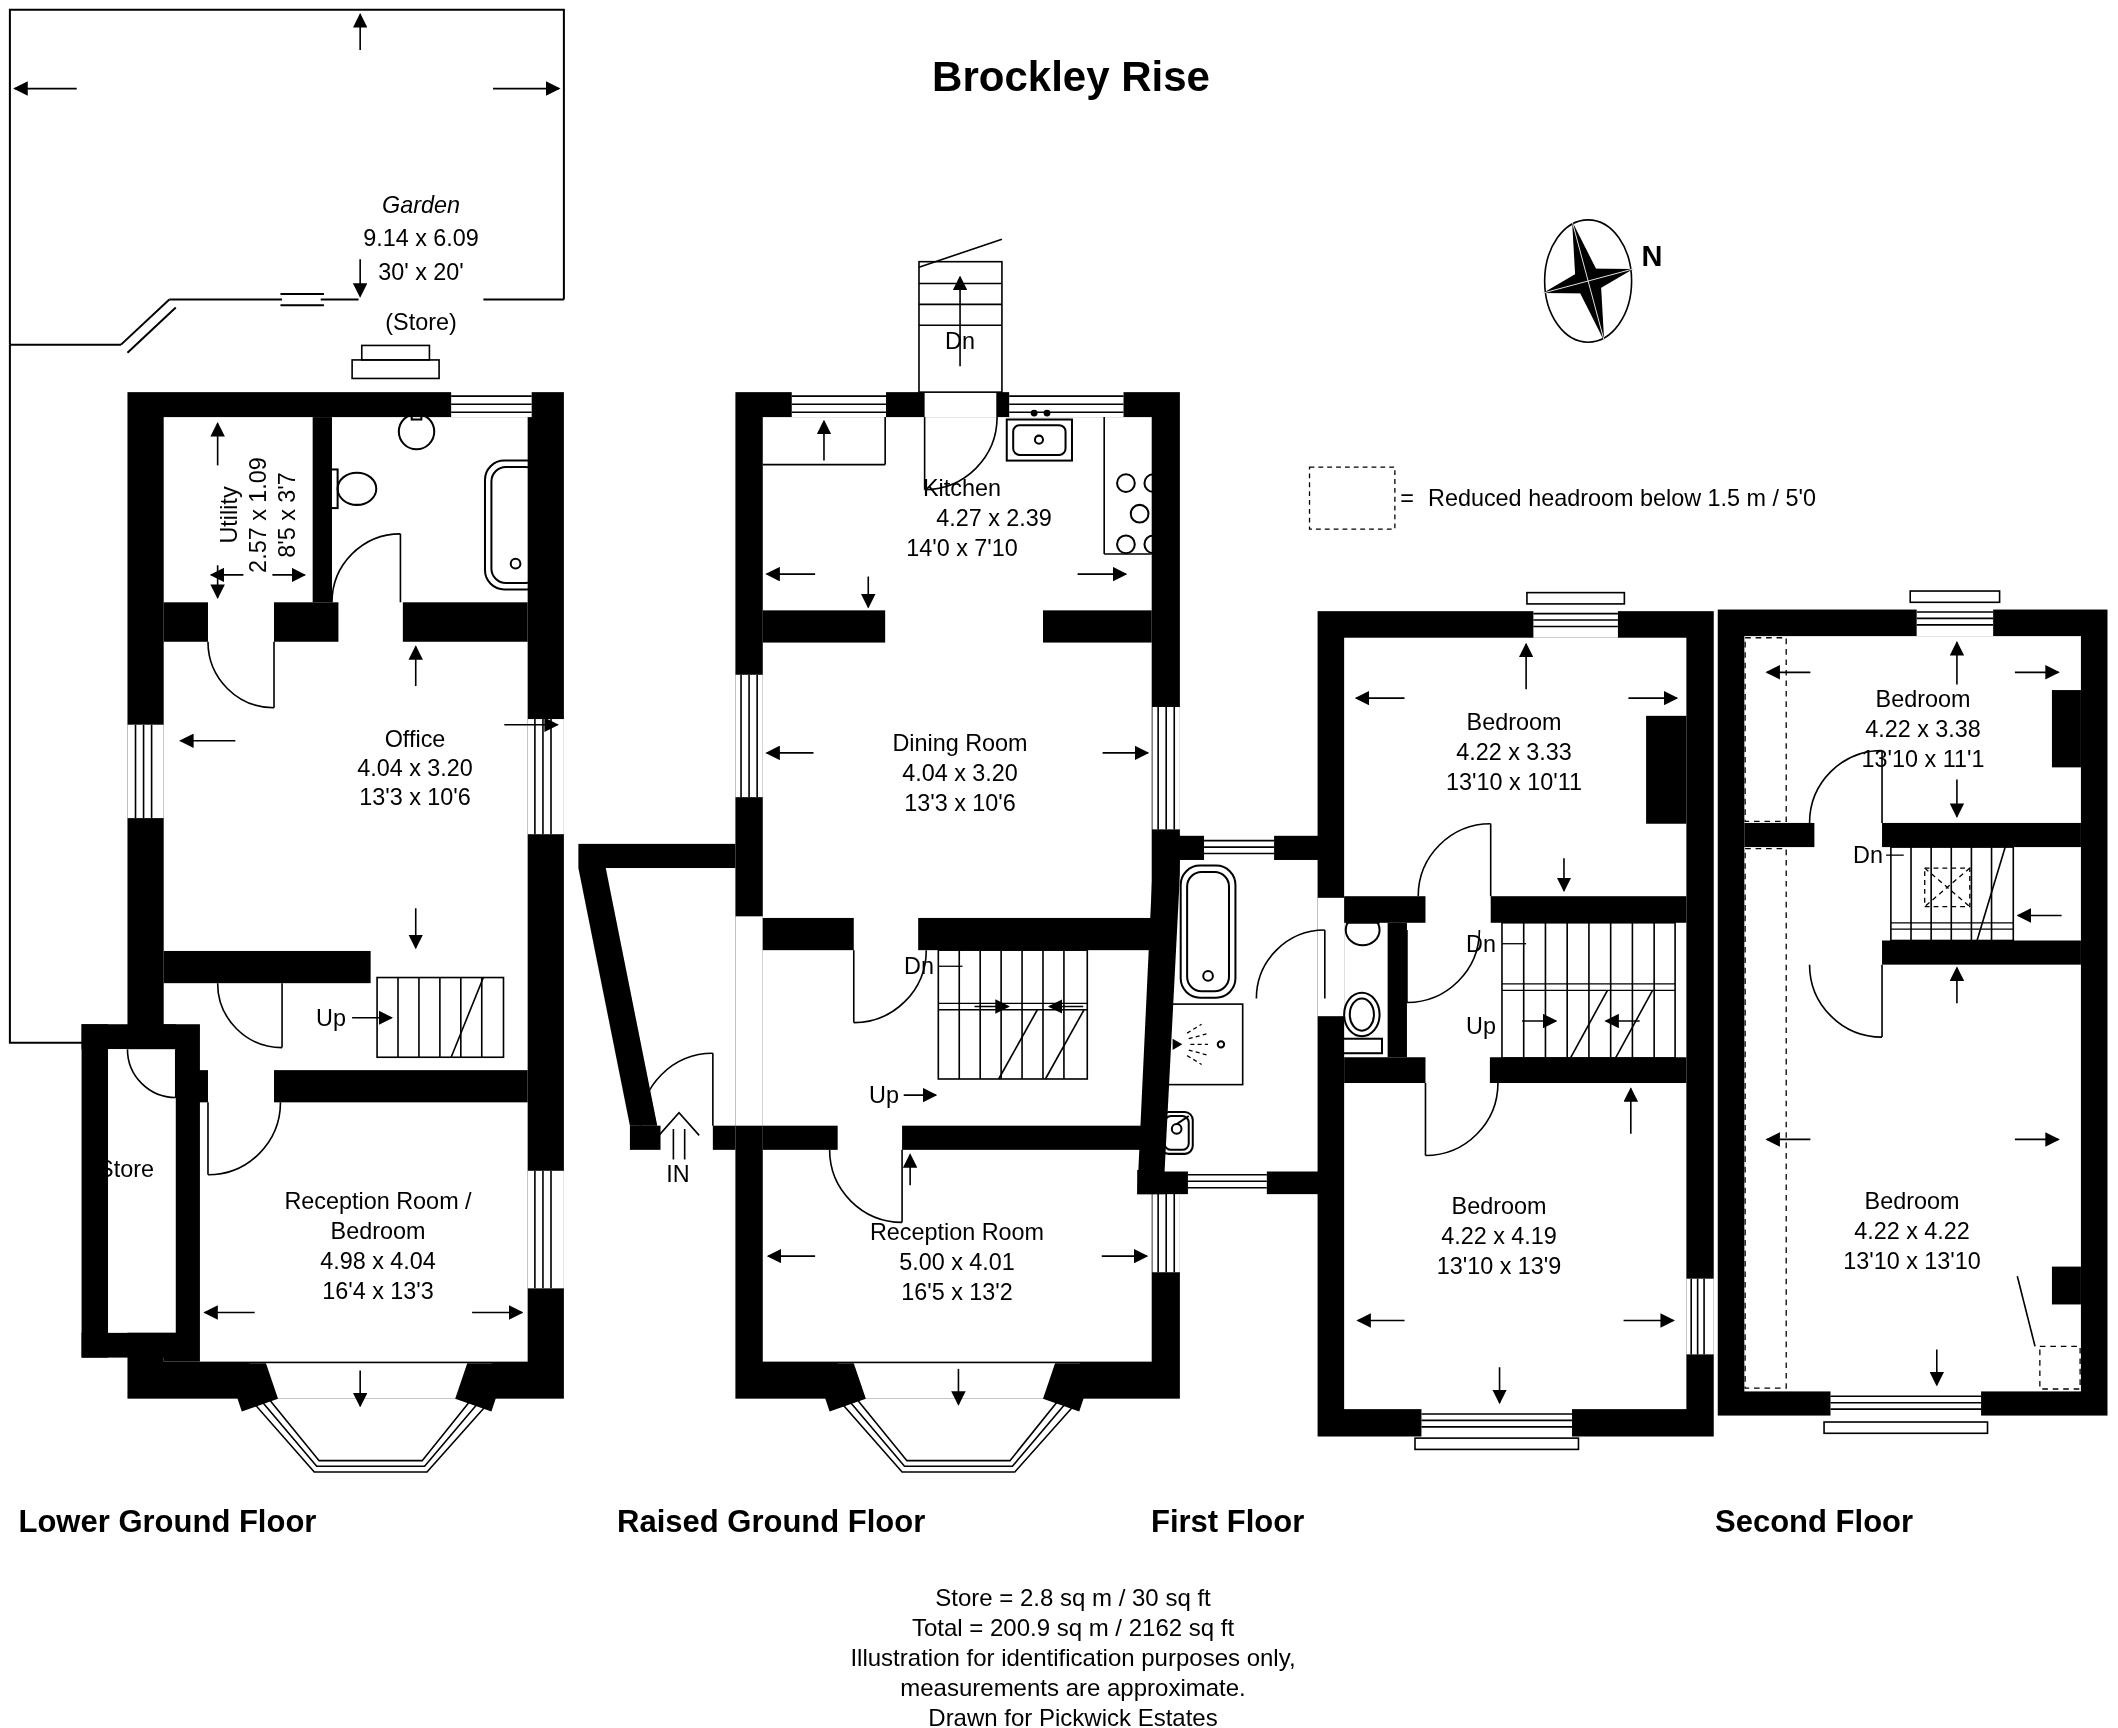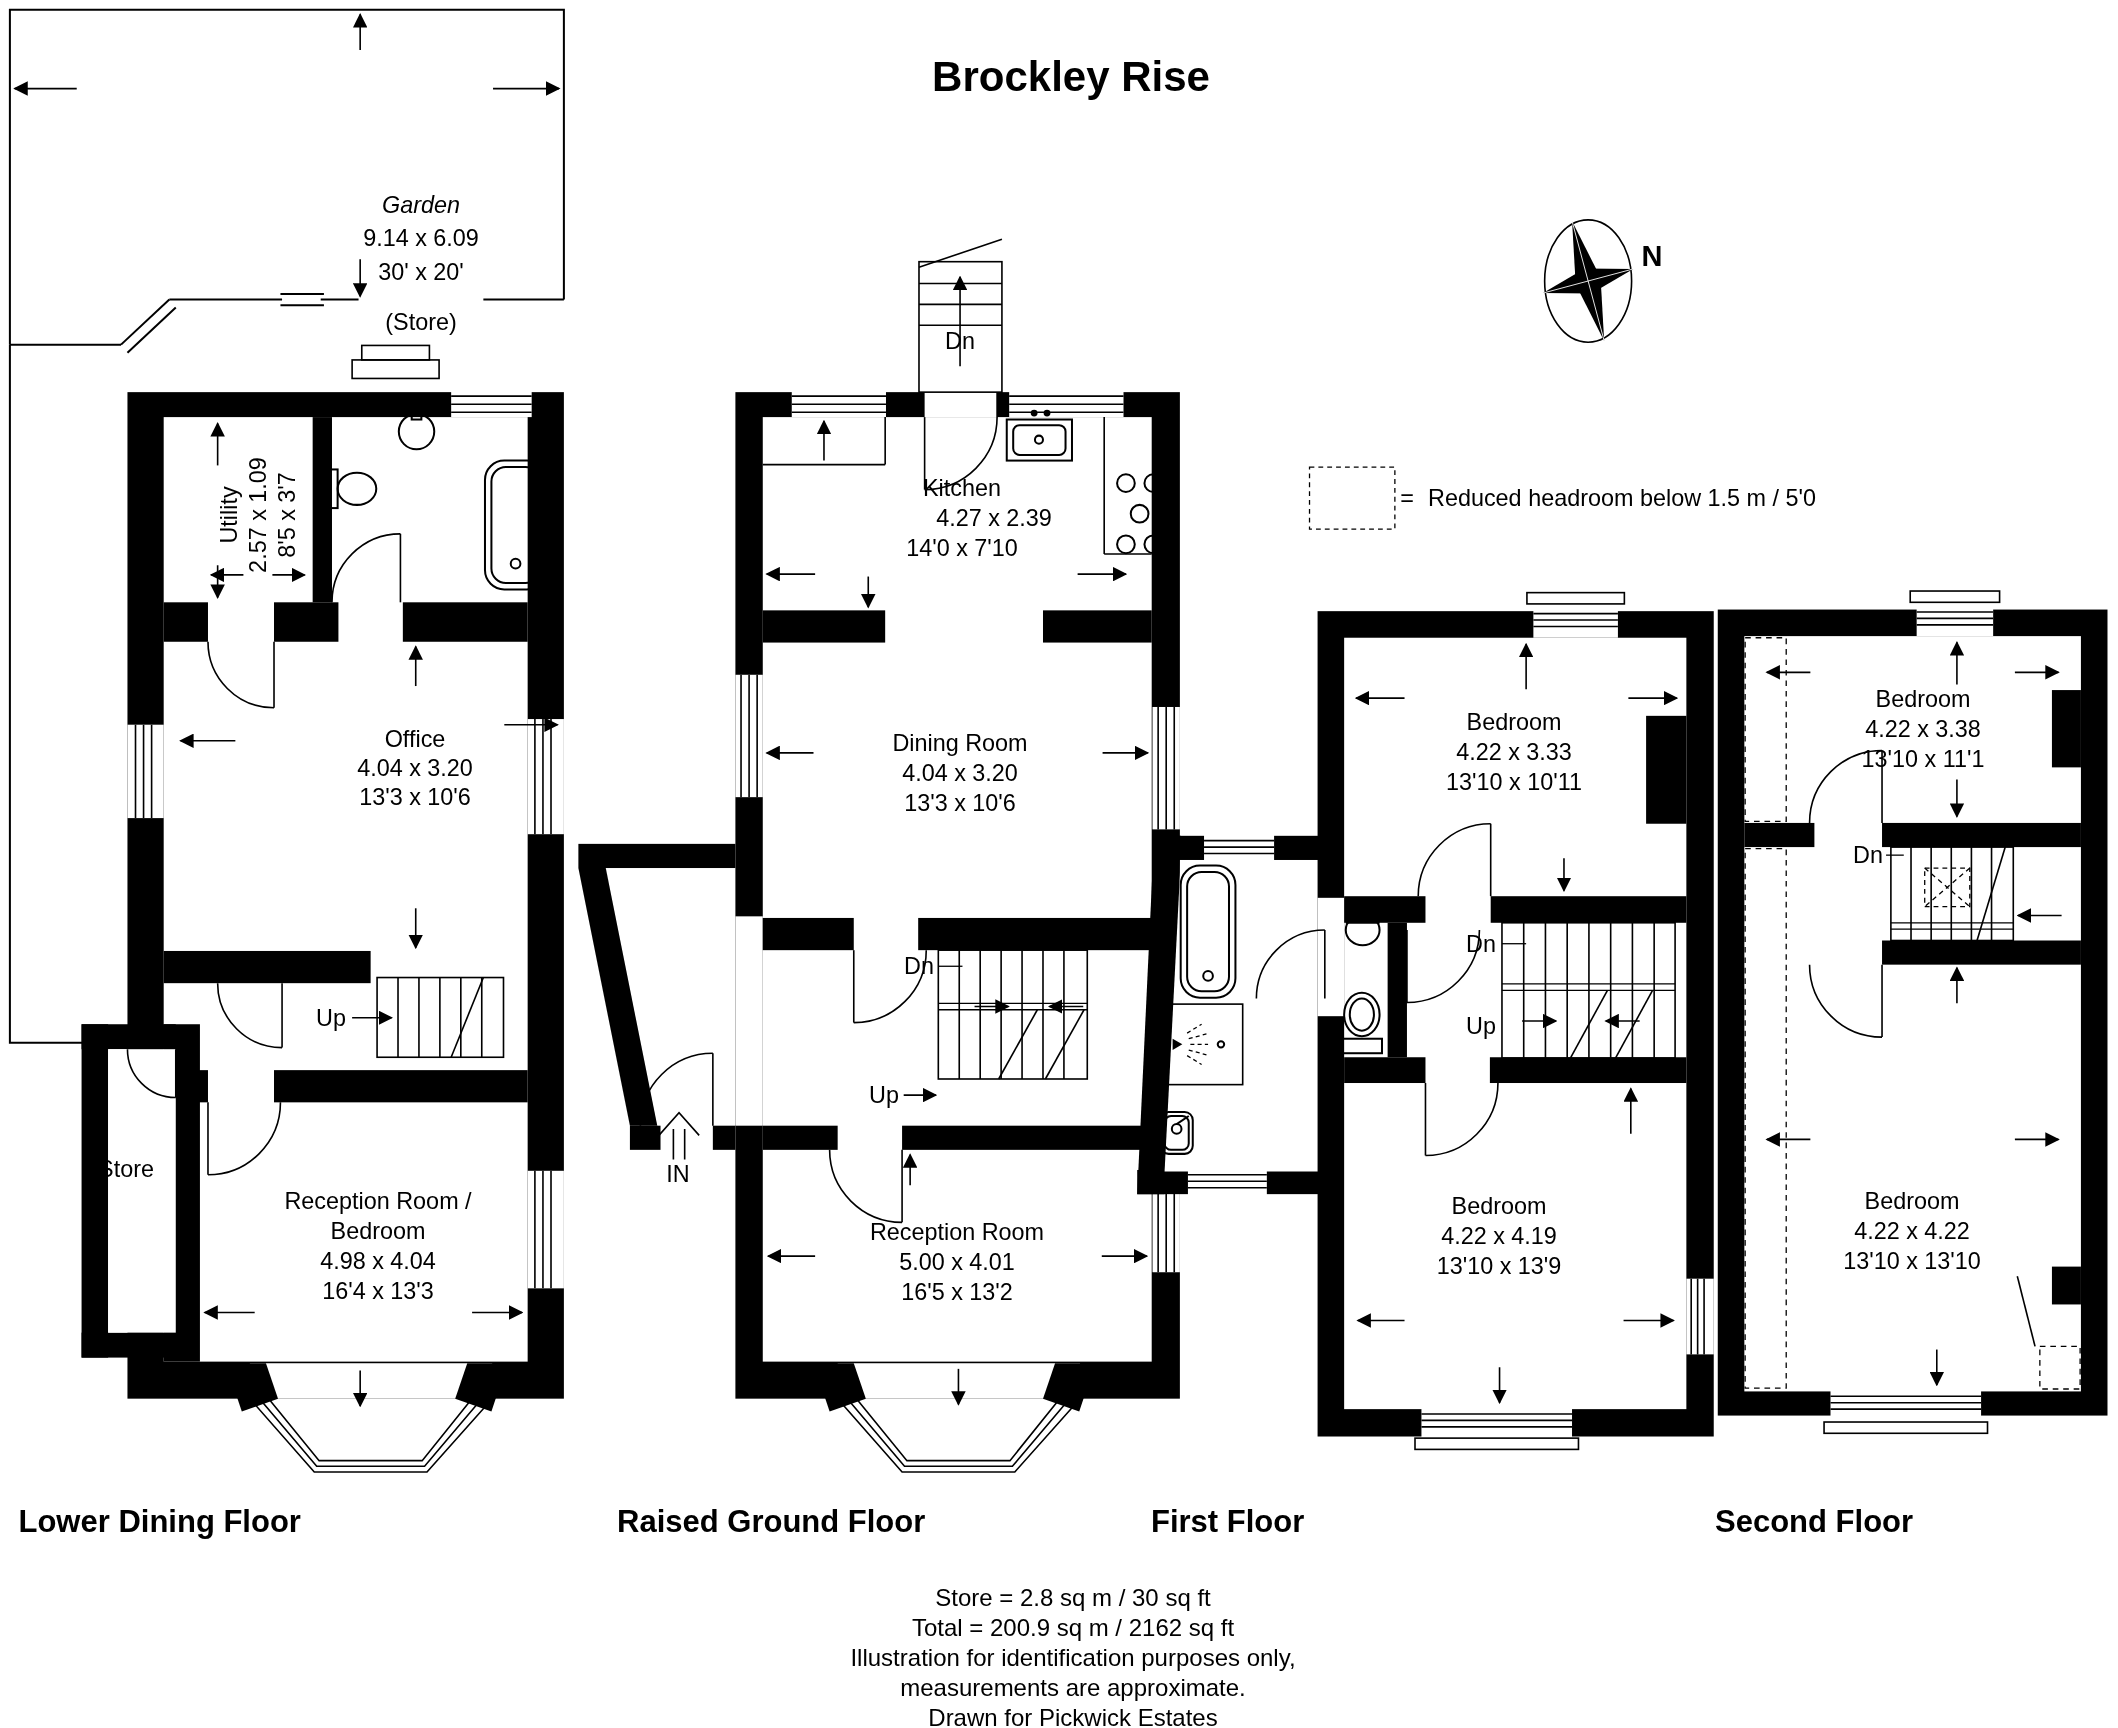--- a/index.html
+++ b/index.html
@@ -412,21 +412,21 @@
 <div class="lbl" style="left:1499px;top:1266px;">13'10 x 13'9</div>
 
 <div class="lbl" style="left:1923px;top:699px;">Bedroom</div>
 <div class="lbl" style="left:1923px;top:729px;">4.22 x 3.38</div>
 <div class="lbl" style="left:1923px;top:759px;">13'10 x 11'1</div>
 <div class="lbl-right" style="left:1883px;top:855px;">Dn</div>
 <div class="lbl" style="left:1912px;top:1201px;">Bedroom</div>
 <div class="lbl" style="left:1912px;top:1231px;">4.22 x 4.22</div>
 <div class="lbl" style="left:1912px;top:1261px;">13'10 x 13'10</div>
 
-<div class="floor-lbl" style="left:18.5px;top:1522px;">Lower Dining Floor</div>
+<div class="floor-lbl" style="left:18.5px;top:1522px;">Lower Ground Floor</div>
 <div class="floor-lbl" style="left:577px;top:1522px;margin-left:40px;">Raised Ground Floor</div>
 <div class="floor-lbl" style="left:1151px;top:1522px;">First Floor</div>
 <div class="floor-lbl" style="left:1715px;top:1522px;">Second Floor</div>
 
 <div class="footer-line" style="left:1073px;top:1598px;">Store = 2.8 sq m / 30 sq ft</div>
 <div class="footer-line" style="left:1073px;top:1628px;">Total = 200.9 sq m / 2162 sq ft</div>
 <div class="footer-line" style="left:1073px;top:1658px;">Illustration for identification purposes only,</div>
 <div class="footer-line" style="left:1073px;top:1688px;">measurements are approximate.</div>
 <div class="footer-line" style="left:1073px;top:1718px;">Drawn for Pickwick Estates</div>
 

